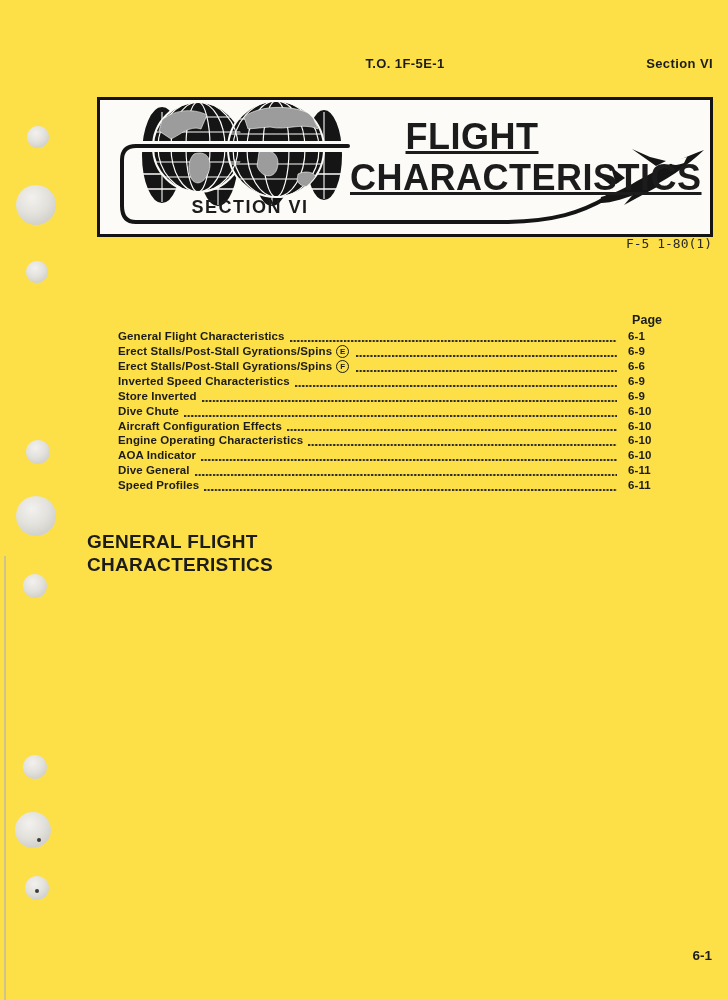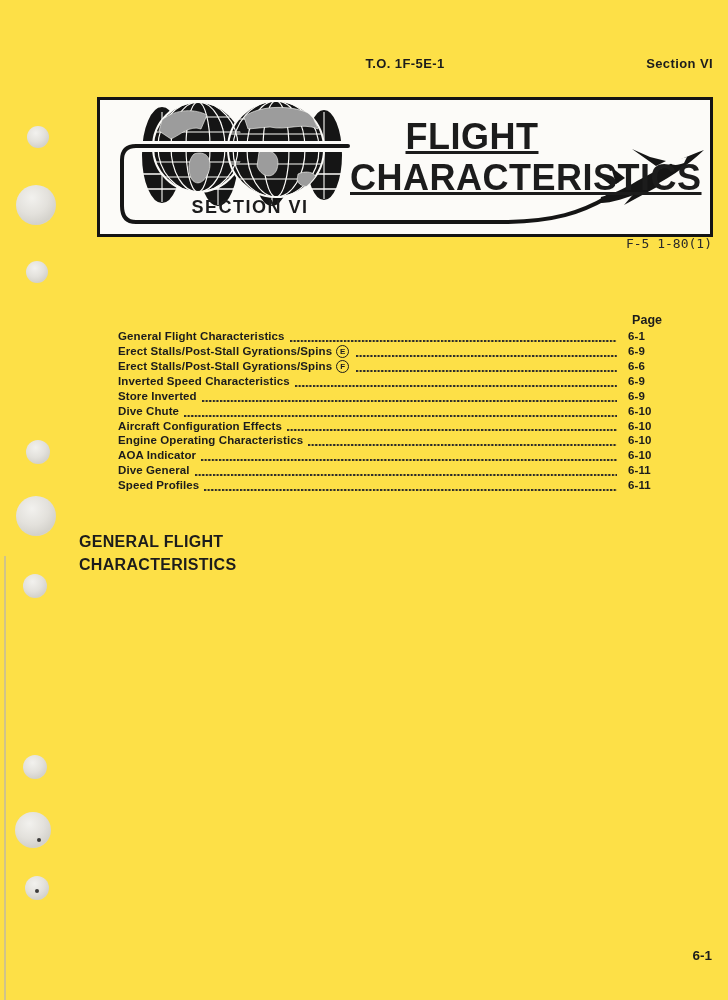--- a/index.html
+++ b/index.html
@@ -30,21 +30,21 @@
   .toc-badge{flex:0 0 auto;display:inline-block;width:11px;height:11px;border:1px solid #1c1c1c;
            border-radius:50%;font-size:8px;line-height:11px;text-align:center;
            margin:0 2px 0 4px;transform:translateY(-1px);}
   .toc-leader{flex:1;height:4px;align-self:flex-end;margin:0 5px 2px 5px;
            background-image:radial-gradient(circle at 1.2px 2px,#2a2a2a 1px,rgba(0,0,0,0) 1.3px);
            background-size:3.6px 4px;background-repeat:repeat-x;}
   .toc-page{flex:0 0 34px;padding-left:6px;}
   
   .col-left{position:absolute;left:75px;top:530px;width:303px;}
   .col-right{position:absolute;left:392px;top:531px;width:319px;}
-  .body-heading{font-weight:bold;font-size:16px;line-height:23px;letter-spacing:.3px;margin:0 0 13px 4px;}
+  .body-heading{font-weight:bold;font-size:19px;line-height:23px;letter-spacing:.3px;margin:0 0 13px 12px;}
   .para{font-family:"Liberation Serif",serif;font-size:13.2px;line-height:16.8px;
         text-align:justify;word-spacing:2.5px;margin:0 0 11px 0;}
   
   .page-number{position:absolute;right:16px;bottom:37px;font-weight:bold;font-size:13.5px;}
   
   .punch{position:absolute;border-radius:50%;
          background:radial-gradient(circle at 40% 32%,#f2f1ee 0%,#e3e1dc 45%,#d3d1cb 74%,#e6e4df 100%);}
   .punch .dot{position:absolute;width:4px;height:4px;background:#1e1e1e;border-radius:50%;opacity:.85;}
   .page-edge{position:absolute;left:4px;top:556px;width:2px;height:444px;background:#b8b5ae;opacity:.65;}
 </style>

